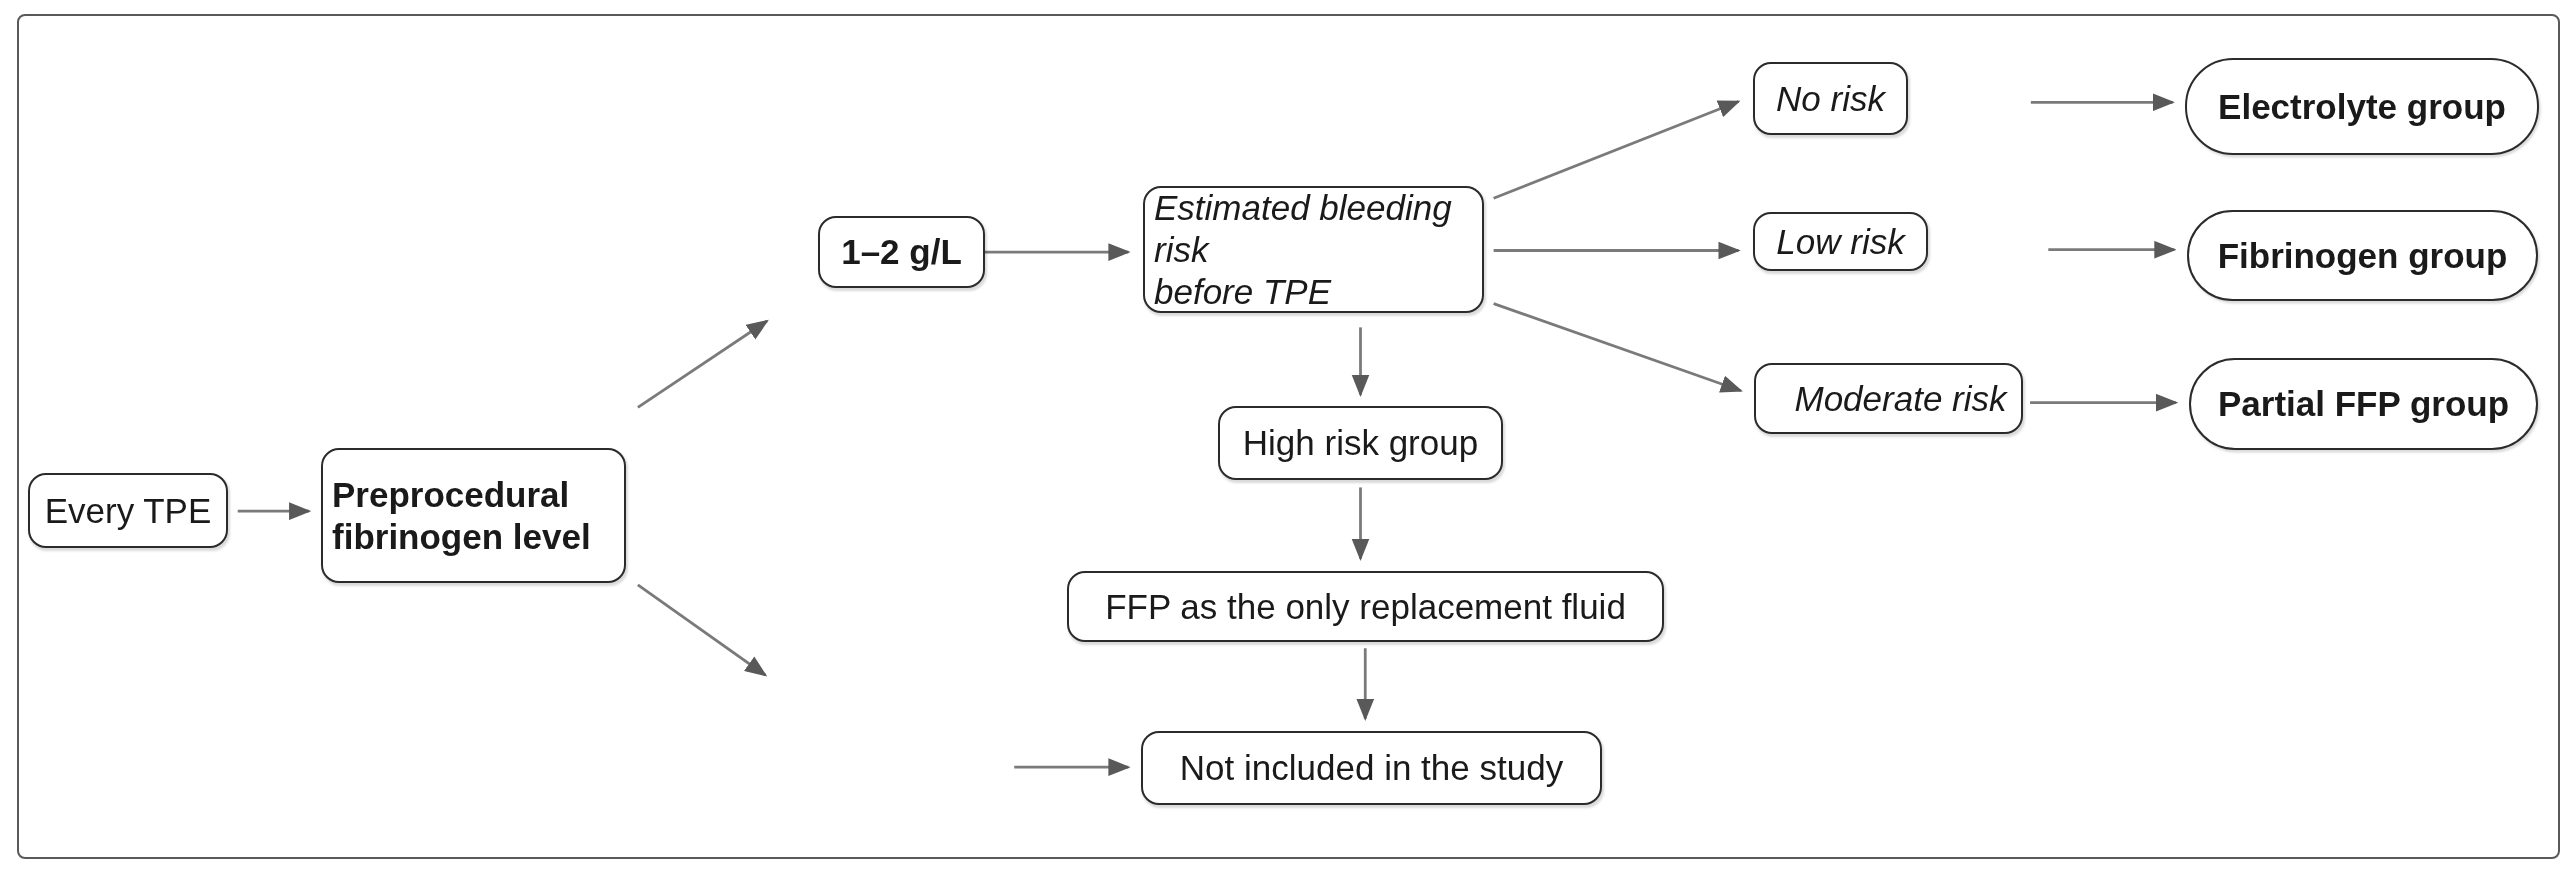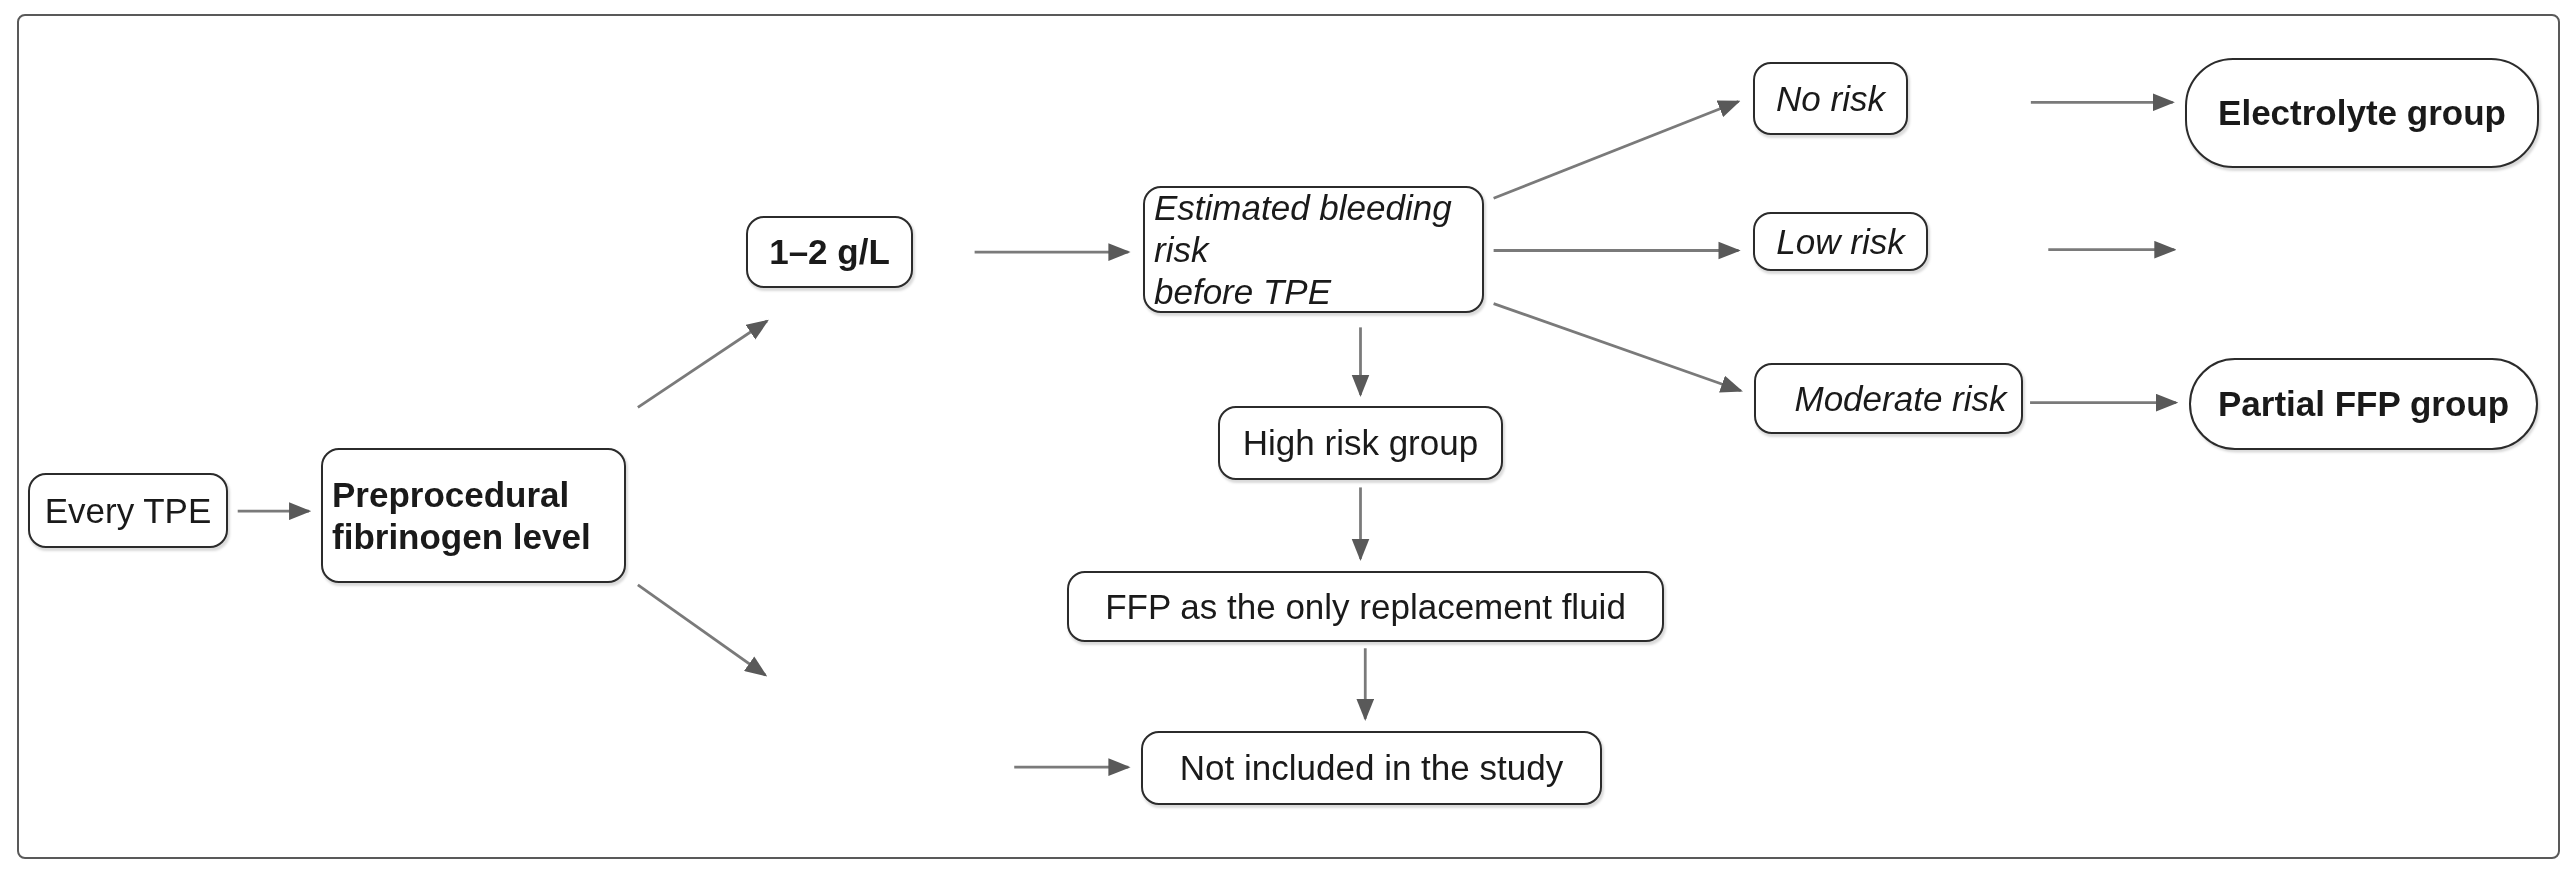--- a/index.html
+++ b/index.html
@@ -36,30 +36,30 @@
     white-space:pre-line;
     box-shadow:1.6px 2.4px 2.4px rgba(0,0,0,0.15);
     z-index:2;
   }
   .bold{font-weight:700;}
   .italic{font-style:italic;}
   .leftalign{justify-content:flex-start;text-align:left;padding-left:9px;}
   .stadium{border-radius:48px;font-weight:700;}
   .n-every{left:28px;top:473px;width:200px;height:75px;}
   .n-pre{left:321px;top:448px;width:305px;height:135px;}
-  .n-12{left:746px;top:216px;width:167px;height:72px;}
+  .n-12{left:818px;top:216px;width:167px;height:72px;}
   .n-lt{left:753px;top:731px;width:246px;height:74px;}
   .n-est{left:1143px;top:186px;width:341px;height:127px;}
   .n-high{left:1218px;top:406px;width:285px;height:74px;}
   .n-ffp{left:1067px;top:571px;width:597px;height:71px;}
   .n-not{left:1141px;top:731px;width:461px;height:74px;}
   .n-no{left:1753px;top:62px;width:155px;height:73px;}
   .n-low{left:1753px;top:212px;width:175px;height:59px;}
   .n-mod{left:1754px;top:363px;width:269px;height:71px;padding-left:24px;}
-  .n-ele{left:2185px;top:58px;width:354px;height:110px;}
+  .n-ele{left:2185px;top:58px;width:354px;height:97px;}
   .n-fib{left:2187px;top:210px;width:351px;height:91px;}
   .n-par{left:2189px;top:358px;width:349px;height:92px;}
   #arrow-layer{position:absolute;left:0;top:0;width:2576px;height:875px;z-index:1;}
   #arrow-layer line{stroke:var(--arrow);stroke-width:3.5;}
 </style>
 </head>
 <body>
 
 <div id="canvas">
   <div id="frame"></div>
@@ -92,15 +92,16 @@
   <div class="node n-12 bold">1–2 g/L</div>
   <div class="node n-est italic leftalign">Estimated bleeding risk
 before TPE</div>
   <div class="node n-high">High risk group</div>
   <div class="node n-not">Not included in the study</div>
   <div class="node n-ffp">FFP as the only replacement fluid</div>
   <div class="node n-no italic">No risk</div>
   <div class="node n-low italic">Low risk</div>
   <div class="node n-mod italic">Moderate risk</div>
   <div class="node n-ele stadium">Electrolyte group</div>
+  <div class="node n-fib stadium">Fibrinogen group</div>
   <div class="node n-par stadium">Partial FFP group</div>
 </div>
 
 
 </body></html>

